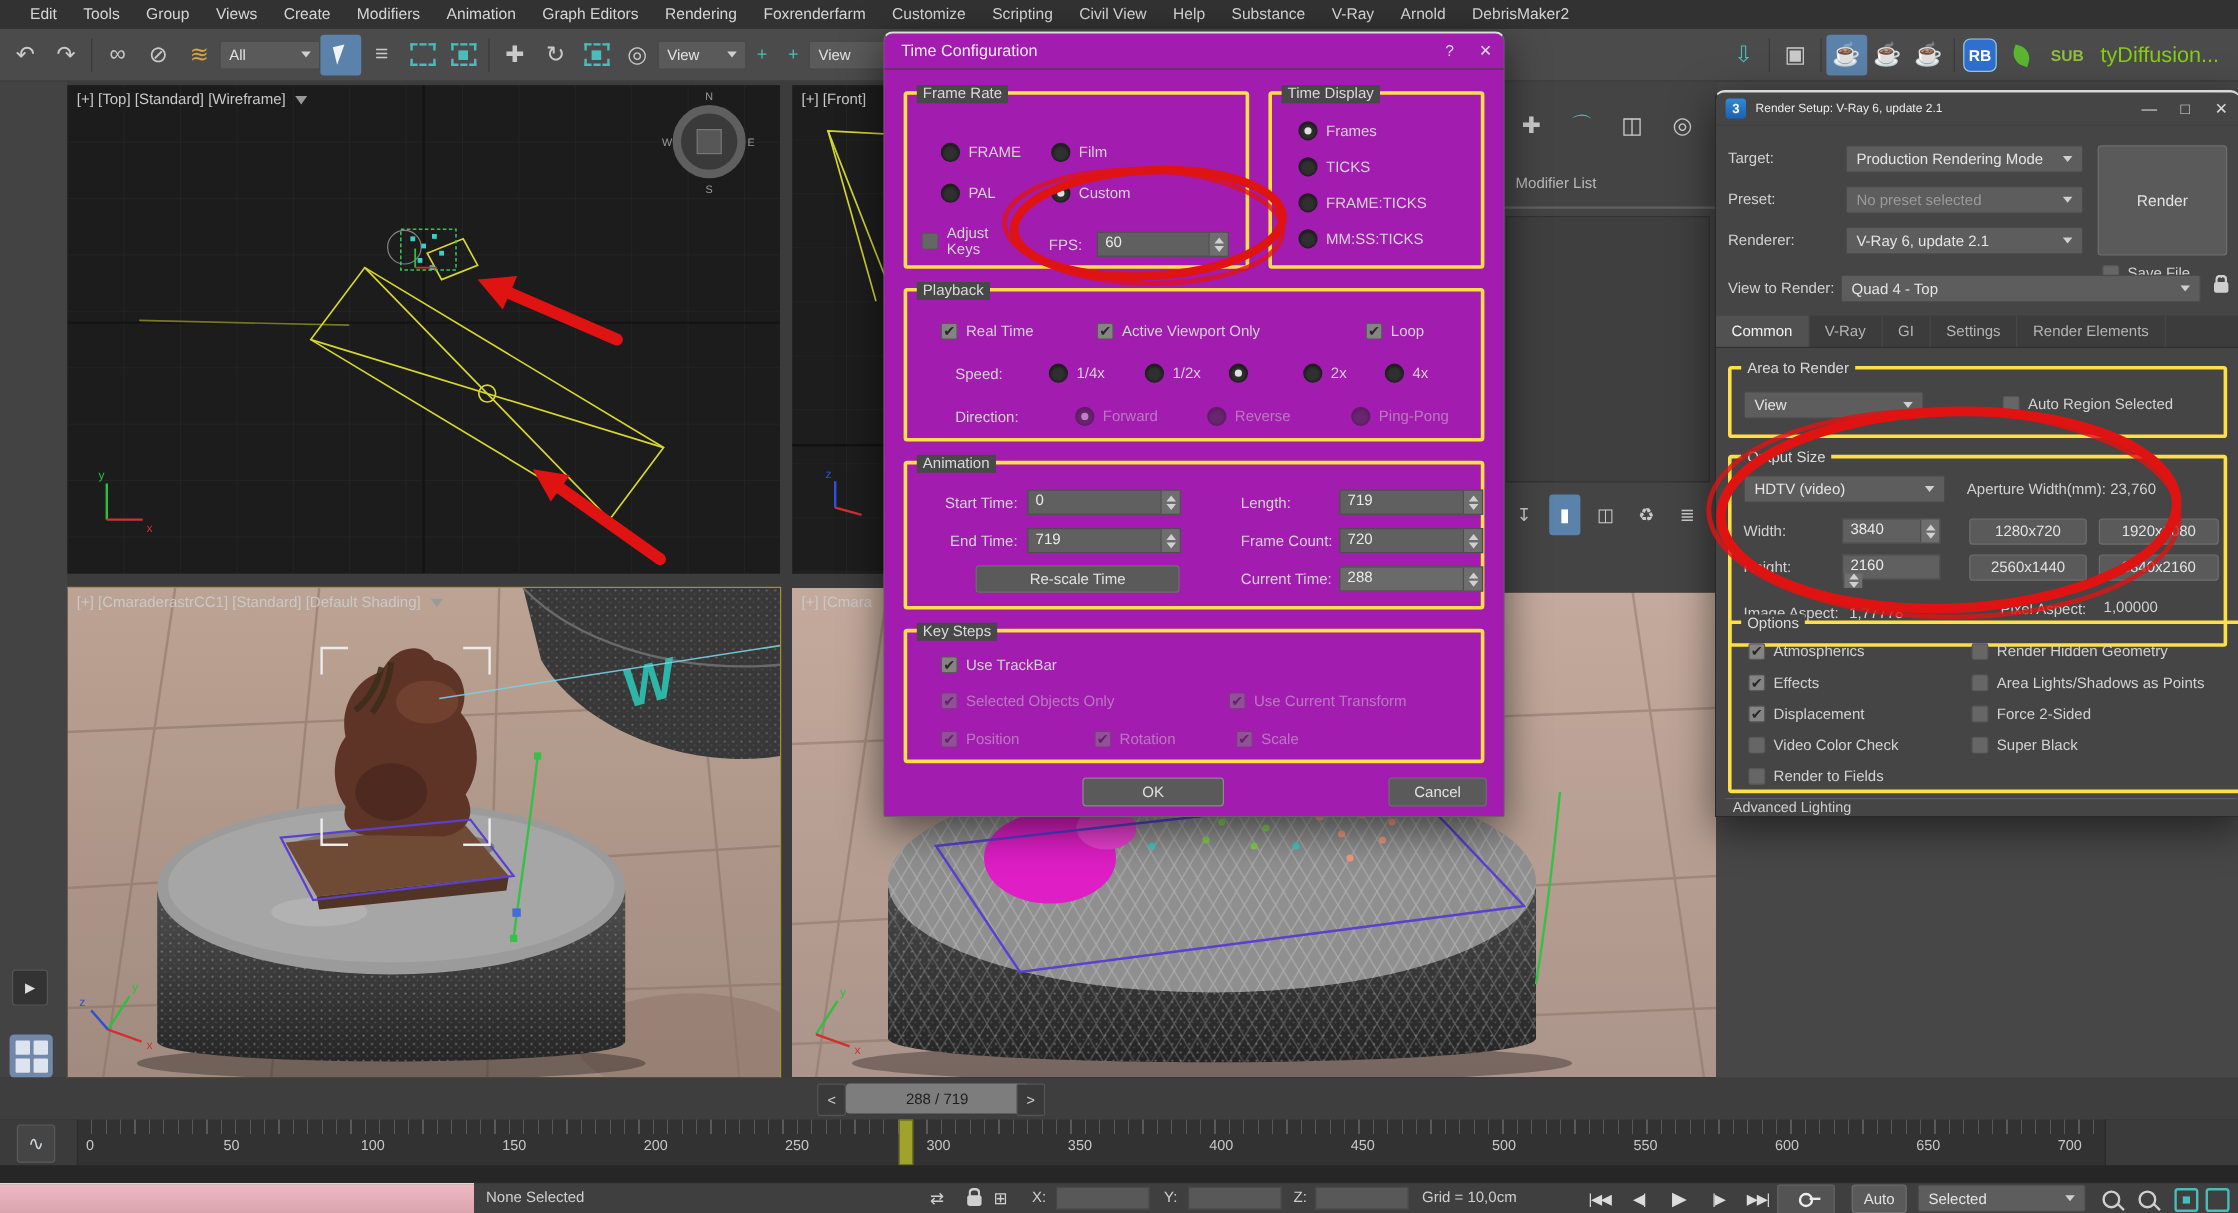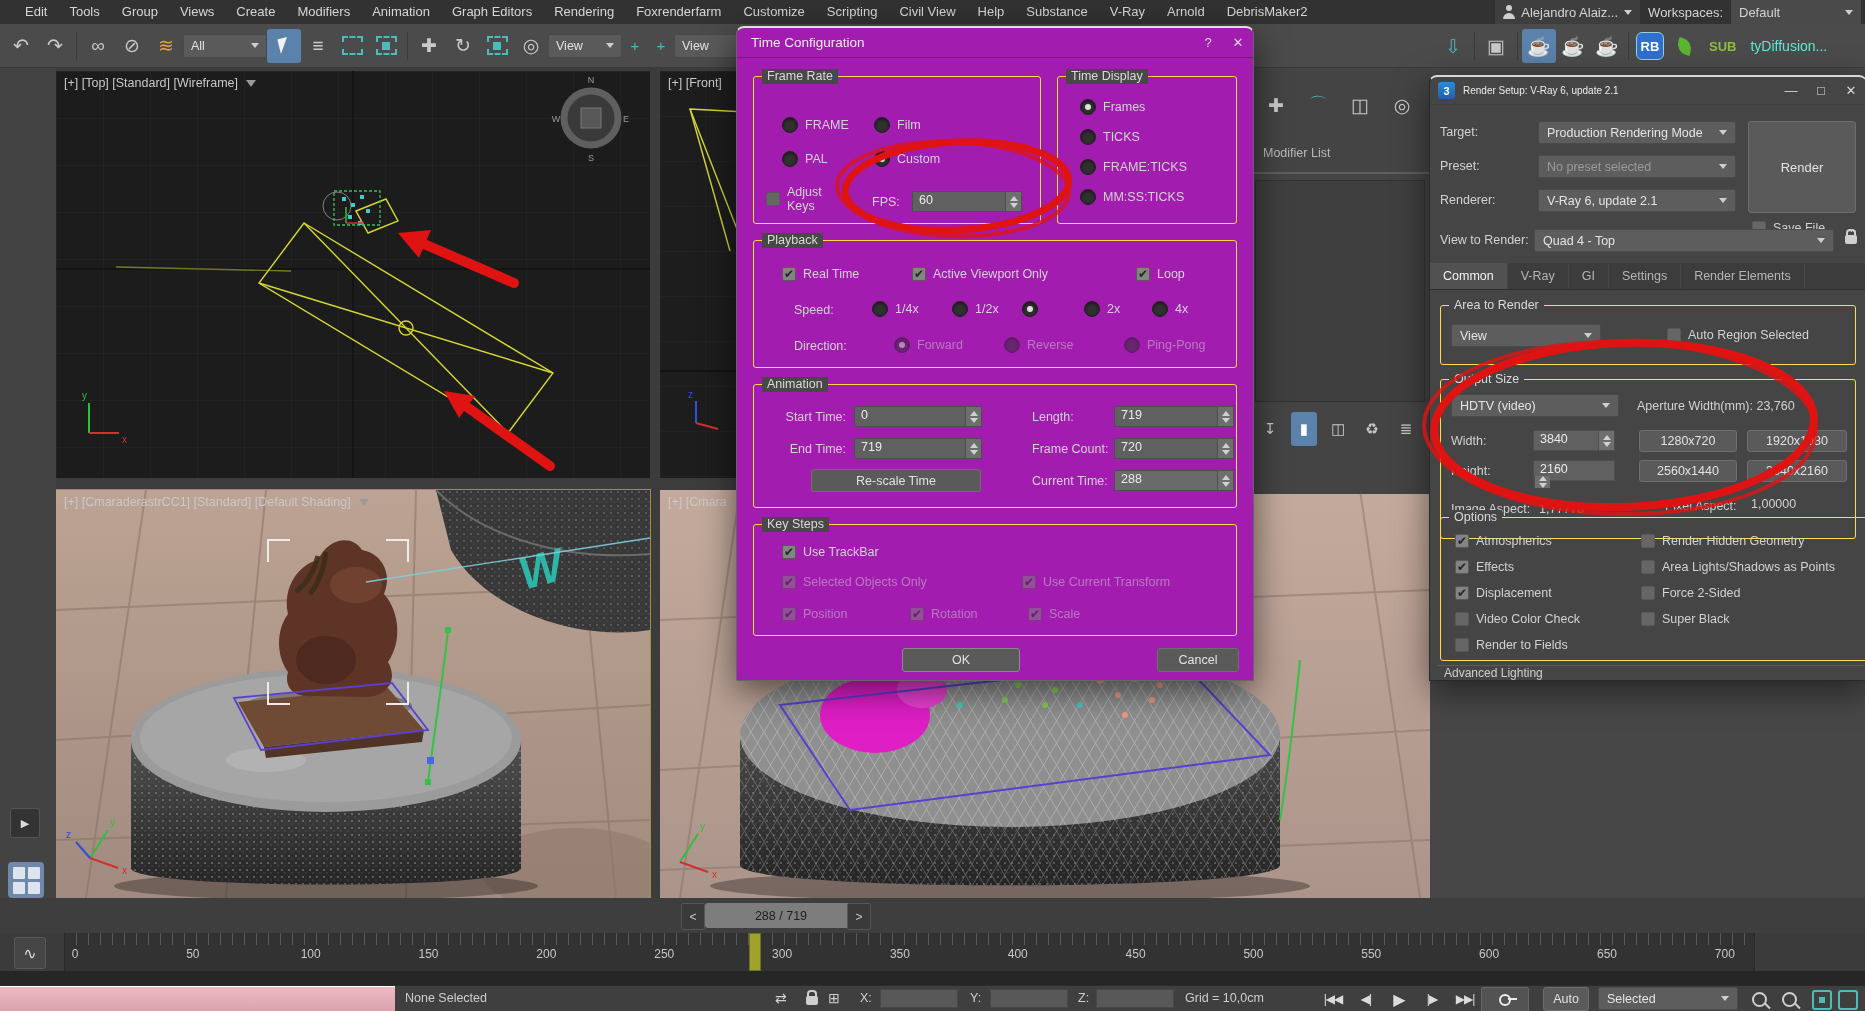--- a/index.html
+++ b/index.html
@@ -22,37 +22,37 @@
   .ti.gold{color:#d9a43c;}
   .tb-sep{width:1px;height:28px;background:#3a3a3a;margin:0 4px;flex:none;}
   .tb-dd{display:flex;align-items:center;background:#5a5a5a;border:1px solid #494949;height:24px;padding:0 7px;box-sizing:border-box;flex:none;color:#e2e2e2;font-size:12.5px;border-radius:2px;}
   .dashbox{width:17px;height:15px;border:2px dashed #49bdb9;display:flex;align-items:center;justify-content:center;}
   .dashbox .fillsq{width:8px;height:8px;background:#49bdb9;}
   .ptr{width:0;height:0;border-top:15px solid #f2f2f2;border-right:10px solid transparent;transform:rotate(-14deg);}
   .tbr{position:absolute;left:1436px;top:24px;height:44px;display:flex;align-items:center;z-index:9;}
   .rbico{width:26px;height:26px;background:#2f6fd0;border:1px solid #9cd;border-radius:6px;color:#fff;font-weight:bold;font-size:13px;display:flex;align-items:center;justify-content:center;}
   .leaf{width:15px;height:15px;background:#5ab52f;border-radius:0 75% 0 75%;transform:rotate(18deg);}
   .subtxt{color:#8fbf3f;font-weight:bold;font-size:13px;padding:0 8px;}
-  .tydtxt{color:#5eead4;font-size:14px;padding:0 6px;}
+  .tydtxt{color:#84cc16;font-size:18px;padding:0 6px;}
   
   .t-dn{width:0;height:0;border-left:4px solid transparent;border-right:4px solid transparent;border-top:5px solid #cfcfcf;margin-left:auto;}
   .t-up2{width:0;height:0;border-left:4px solid transparent;border-right:4px solid transparent;border-bottom:5px solid #d0d0d0;}
   .t-dn2{width:0;height:0;border-left:4px solid transparent;border-right:4px solid transparent;border-top:5px solid #d0d0d0;}
   
   .vp{position:absolute;overflow:hidden;background:#1d1d1d;}
   .vp.active{box-shadow:0 0 0 1px #a59035;}
   .vp-label{position:absolute;left:8px;top:5px;font-size:12.5px;color:#c9c9c9;display:flex;gap:8px;align-items:center;z-index:5;white-space:nowrap;}
   .funnel{width:0;height:0;border-left:5px solid transparent;border-right:5px solid transparent;border-top:7px solid #999;}
   .leftstrip{position:absolute;left:0;top:68px;width:56px;height:830px;background:#434343;z-index:1;}
   .expbtn{position:absolute;left:10px;top:740px;width:28px;height:28px;background:#333;border:1px solid #555;border-radius:3px;color:#ddd;display:flex;align-items:center;justify-content:center;font-size:11px;}
   .gridico{position:absolute;left:8px;top:794px;width:36px;height:36px;background:#7188aa;border-radius:4px;display:grid;grid-template-columns:12px 12px;grid-template-rows:12px 12px;gap:3px;align-content:center;justify-content:center;}
   .gridico i{background:#dde4ee;border-radius:1px;}
   .rightfill{position:absolute;left:1430px;top:68px;width:435px;height:837px;background:#474747;z-index:1;}
   
-  .grp{position:absolute;border:1px solid #fde047;border-radius:3px;box-sizing:border-box;padding-left:16px;}
+  .grp{position:absolute;border:3px solid #fde047;border-radius:3px;box-sizing:border-box;padding-left:16px;}
   .gt{position:absolute;top:-8px;left:8px;background:#484848;padding:0 5px;font-size:12.5px;color:#dadada;line-height:15px;}
   .rsw .gt{background:#454545;}
   .rad,.chk{position:absolute;display:flex;align-items:center;gap:7px;font-size:12.5px;color:#d2d2d2;}
   .rad .mark{width:14px;height:14px;border-radius:50%;background:#303030;border:1px solid #1f1f1f;box-shadow:inset 0 1px 3px rgba(0,0,0,.6);display:flex;align-items:center;justify-content:center;flex:none;}
   .rad.on .mark::after{content:'';width:6px;height:6px;border-radius:50%;background:#e0e0e0;}
   .chk .mark{width:14px;height:14px;background:#848484;border:1px solid #595959;border-radius:2px;box-sizing:border-box;display:flex;align-items:flex-start;justify-content:center;flex:none;}
   .chk:not(.on) .mark{background:#666;}
   .chk.on .mark::after{content:'✔';color:#262626;font-size:12px;line-height:12px;}
   .dis{opacity:.5;}
   .fld{position:absolute;display:flex;align-items:stretch;background:#606060;border:1px solid #4e4e4e;height:21px;box-sizing:border-box;}
@@ -126,32 +126,20 @@
       <span class="mi">Foxrenderfarm</span>
       <span class="mi">Customize</span>
       <span class="mi">Scripting</span>
       <span class="mi">Civil View</span>
       <span class="mi">Help</span>
       <span class="mi">Substance</span>
       <span class="mi">V-Ray</span>
       <span class="mi">Arnold</span>
       <span class="mi">DebrisMaker2</span>
     </div>
-  <div class="mb-right" style="z-index:11;">
-    <div class="userbox">
-      <span class="person"></span>
-      <span>Alejandro Alaiz...</span>
-      <span class="t-dn"></span>
-    </div>
-    <span>Workspaces:</span>
-    <div class="wsdd">
-      <span>Default</span>
-      <span class="t-dn"></span>
-    </div>
-  </div>
 
   <div class="topbar">
     <span class="ti">↶</span>
     <span class="ti">↷</span>
     <span class="tb-sep"></span>
     <span class="ti">∞</span>
     <span class="ti">⊘</span>
     <span class="ti gold">≋</span>
     <div class="tb-dd" style="width:84px;">
       <span>All</span>

